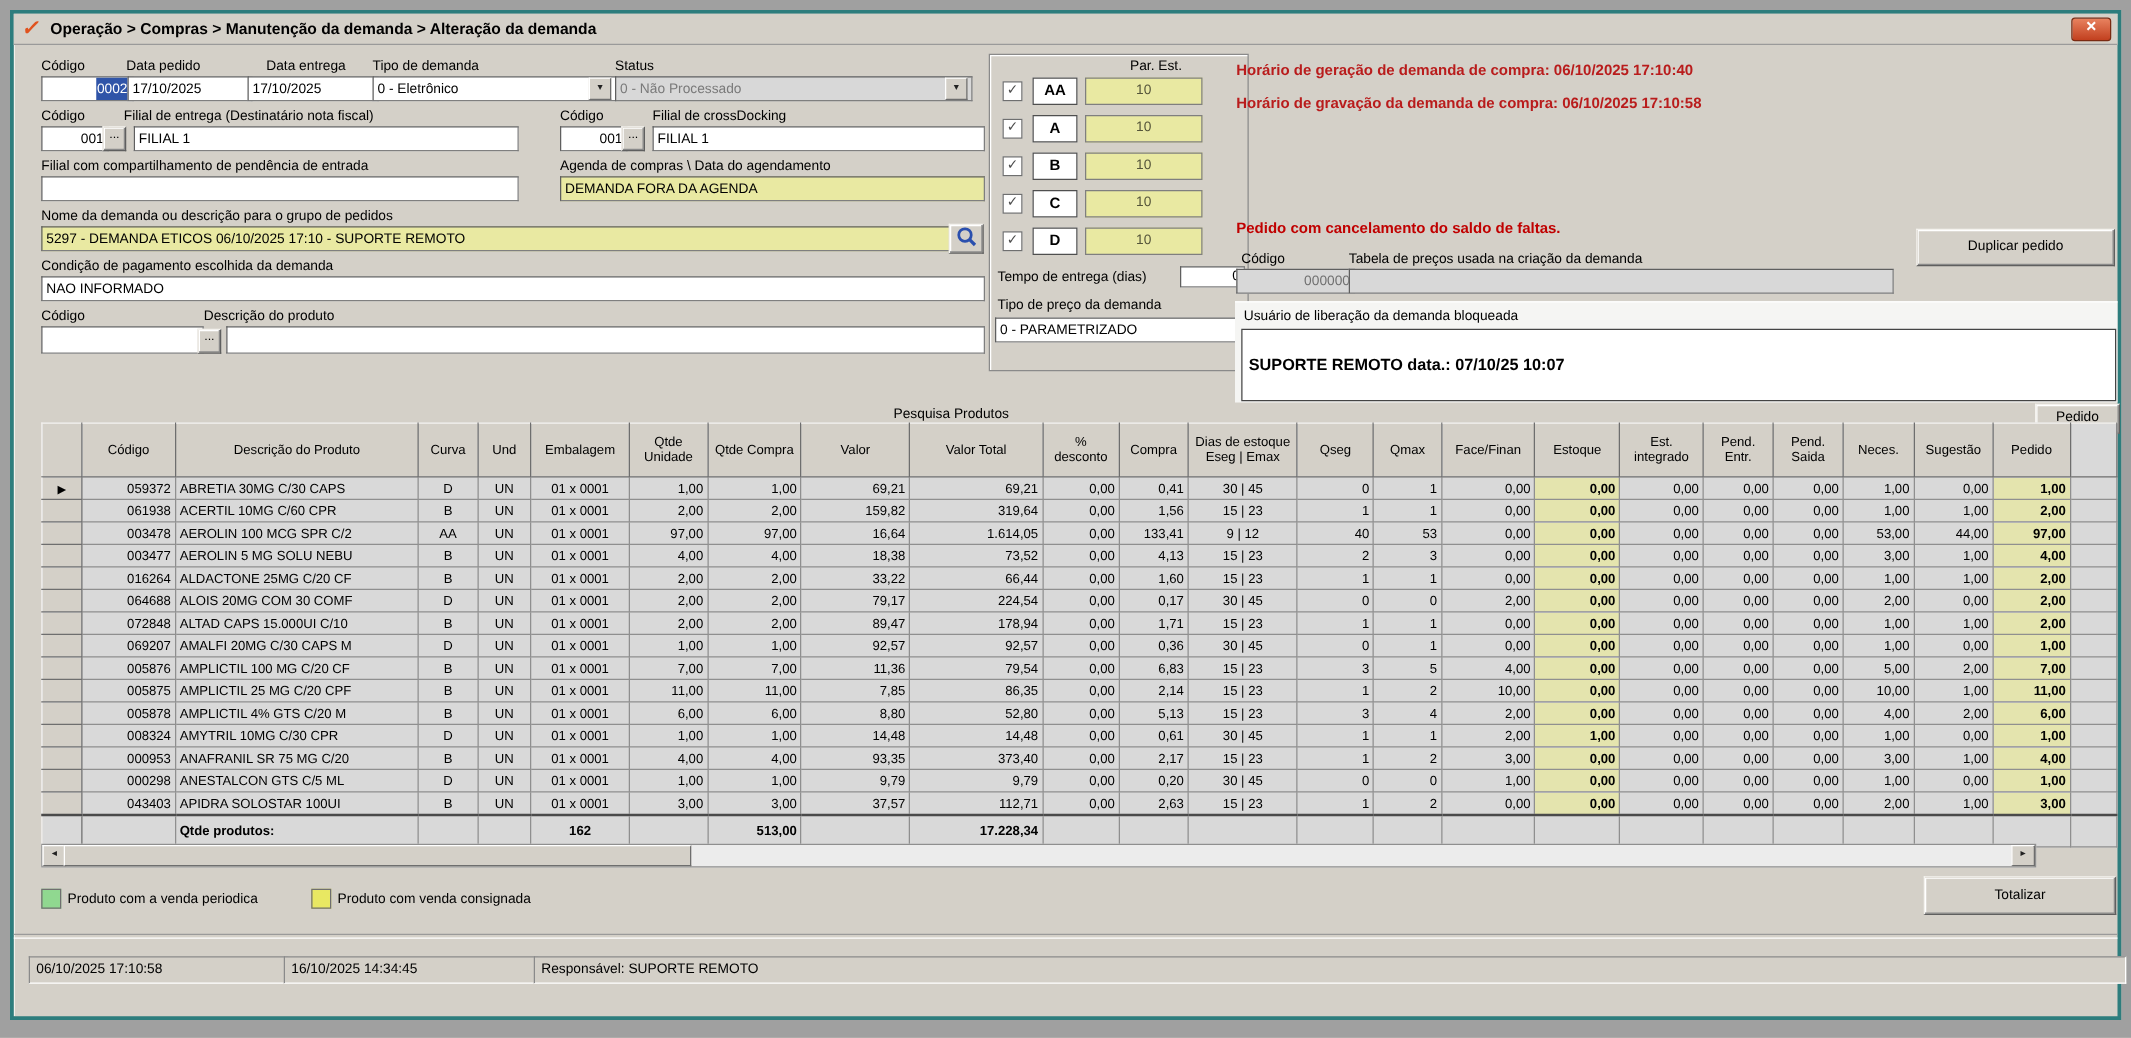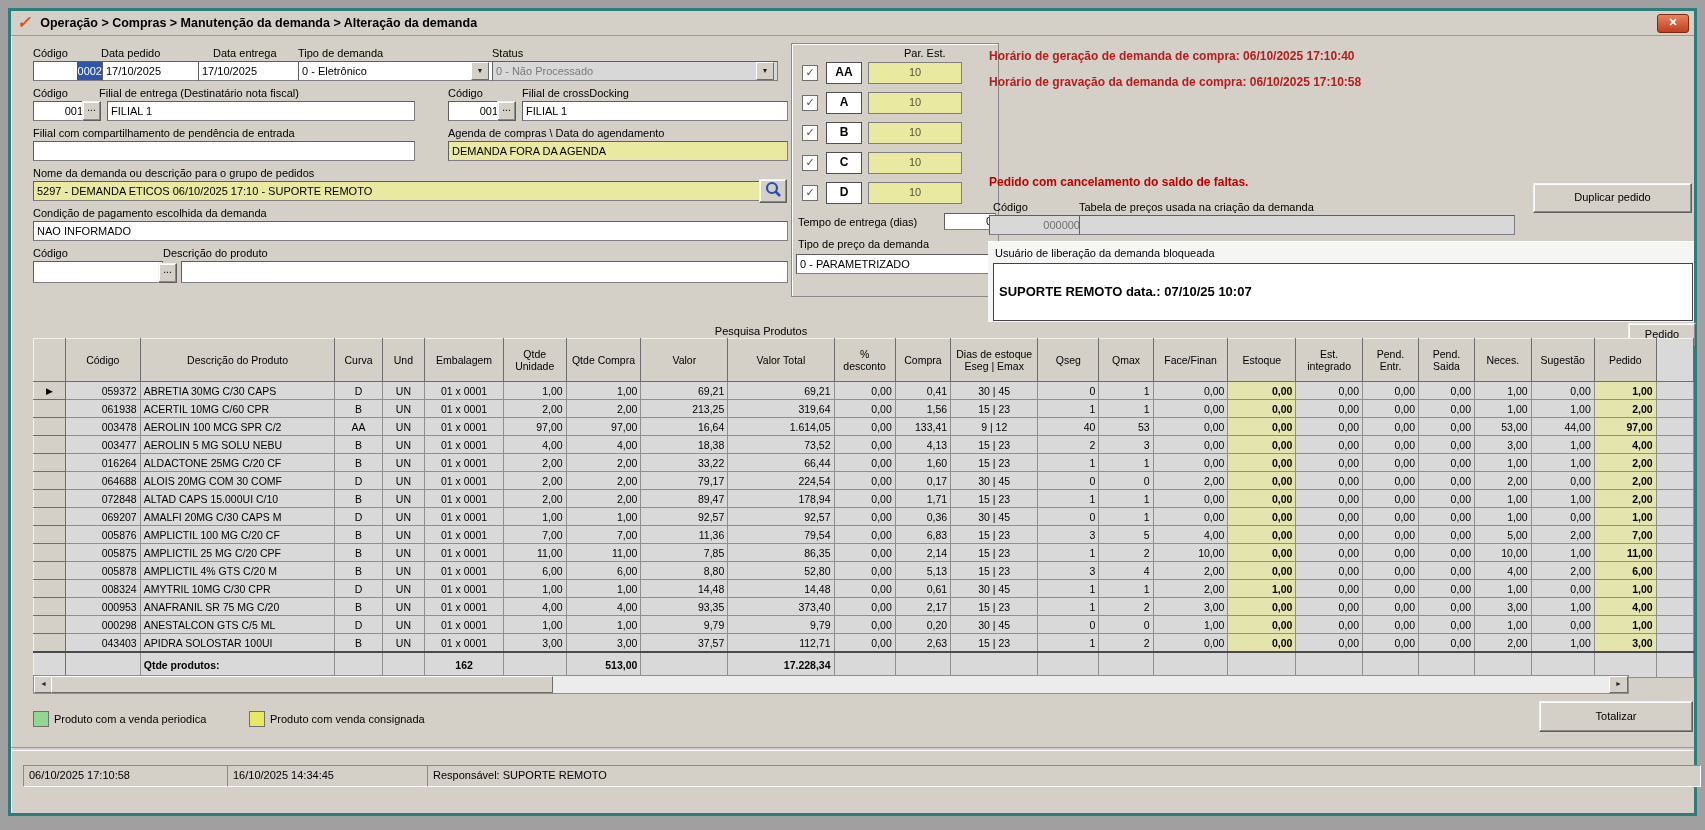--- a/index.html
+++ b/index.html
@@ -254,21 +254,21 @@
               </tr>
               <tr>
                 <td class="sel"></td>
                 <td class="r">061938</td>
                 <td class="l">ACERTIL 10MG C/60 CPR</td>
                 <td class="c">B</td>
                 <td class="c">UN</td>
                 <td class="c">01 x 0001</td>
                 <td class="r">2,00</td>
                 <td class="r">2,00</td>
-                <td class="r">213,25</td>
+                <td class="r">159,82</td>
                 <td class="r">319,64</td>
                 <td class="r">0,00</td>
                 <td class="r">1,56</td>
                 <td class="c">15  |  23</td>
                 <td class="r">1</td>
                 <td class="r">1</td>
                 <td class="r">0,00</td>
                 <td class="r y">0,00</td>
                 <td class="r">0,00</td>
                 <td class="r">0,00</td>

